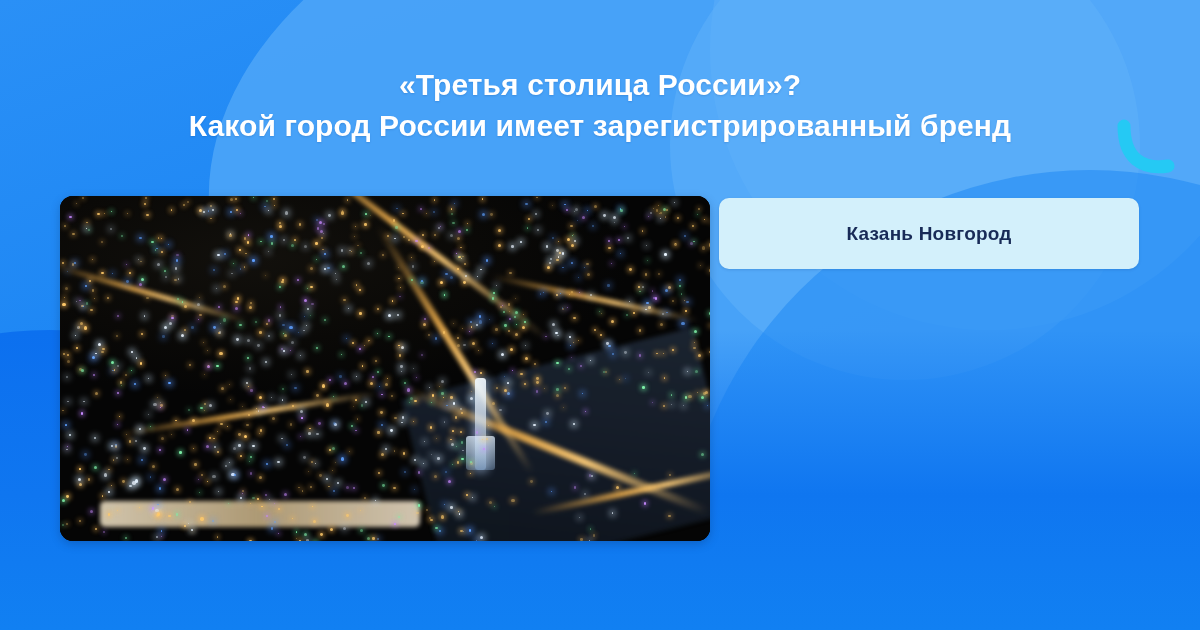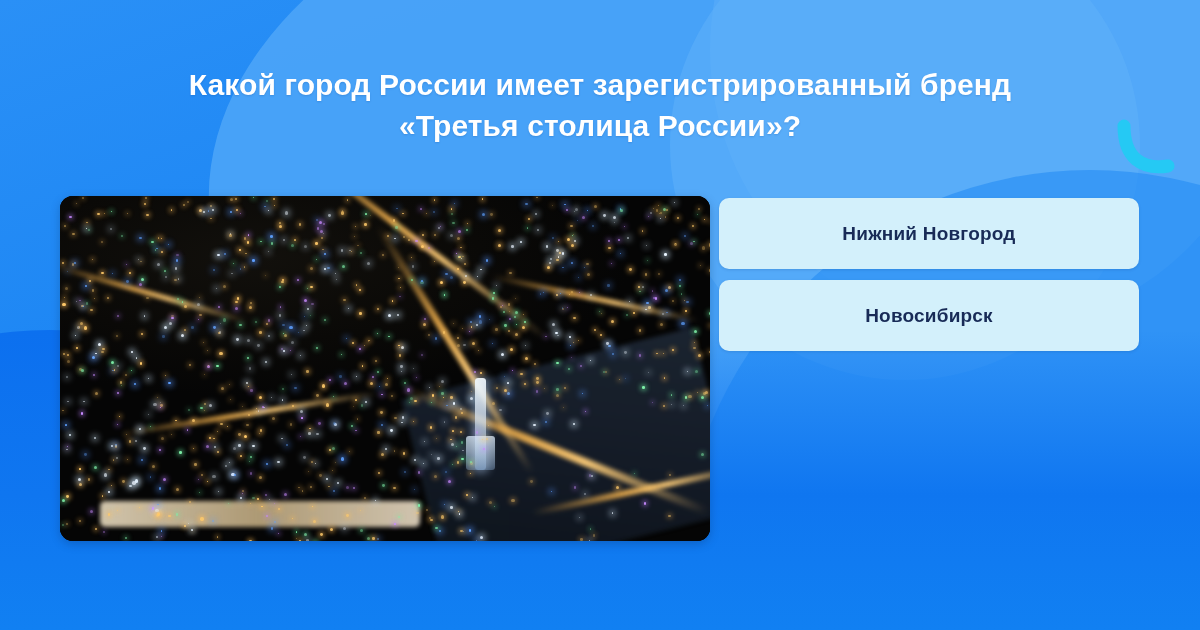--- a/index.html
+++ b/index.html
@@ -179,22 +179,22 @@
   <div class="bg-shape circ-mid"></div>
   <div class="bg-shape circ-rightlow"></div>
   <div class="bg-shape circ-darkleft"></div>
   <div class="band-bottom"></div>
 
   <svg class="arc" viewBox="0 0 62 62">
     <path d="M8 8 C8 40, 26 52, 52 48" fill="none" stroke="#25c9f4" stroke-width="13" stroke-linecap="round"></path>
   </svg>
 
   <h1 class="title">
+    <span class="title-line">«Третья столица России»?</span>
     <span class="title-line">Какой город России имеет зарегистрированный бренд</span>
-    <span class="title-line">«Третья столица России»?</span>
   </h1>
 
   <div class="photo-card">
     <div class="photo-sky"></div>
     <div class="river"></div>
 
     <div class="road" style="left:190px;top:40px;width:330px;height:6px;transform:rotate(37deg);"></div>
     <div class="road" style="left:250px;top:150px;width:290px;height:7px;transform:rotate(58deg);"></div>
     <div class="road" style="left:330px;top:250px;width:330px;height:8px;transform:rotate(22deg);"></div>
     <div class="road" style="left:60px;top:215px;width:260px;height:5px;transform:rotate(-9deg);"></div>
@@ -1159,20 +1159,17 @@
         <i class="" style="left:69.1px;top:76.4px;width:1.8px;height:1.8px;opacity:0.92"></i>
         <i class="w" style="left:568.8px;top:104.5px;width:1.4px;height:1.4px;opacity:0.71"></i>
         <i class="g" style="left:496.4px;top:165.7px;width:2.2px;height:2.2px;opacity:0.97"></i>
         <i class="" style="left:286.6px;top:3.3px;width:1.6px;height:1.6px;opacity:0.71"></i>
       </div>
 
   </div>
 
   <div class="answers">
     <div class="answer">
-      <span>Нижний Новгород</span>
-    </div>
-    <div class="answer">
-      <span>Новосибирск</span>
+      <span>Казань Новгород</span>
     </div>
   </div>
 
 </div>
 
 </body></html>

